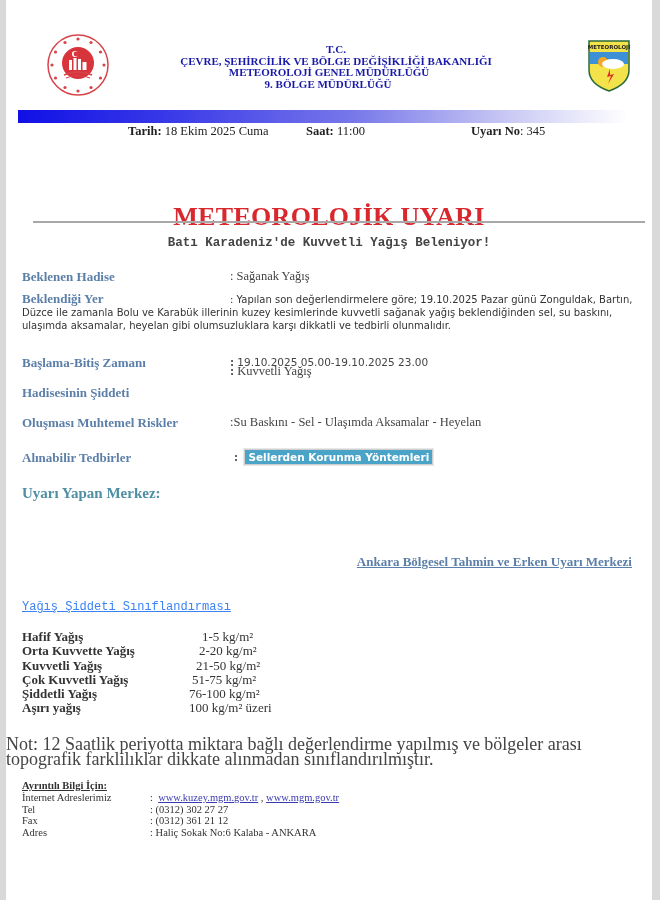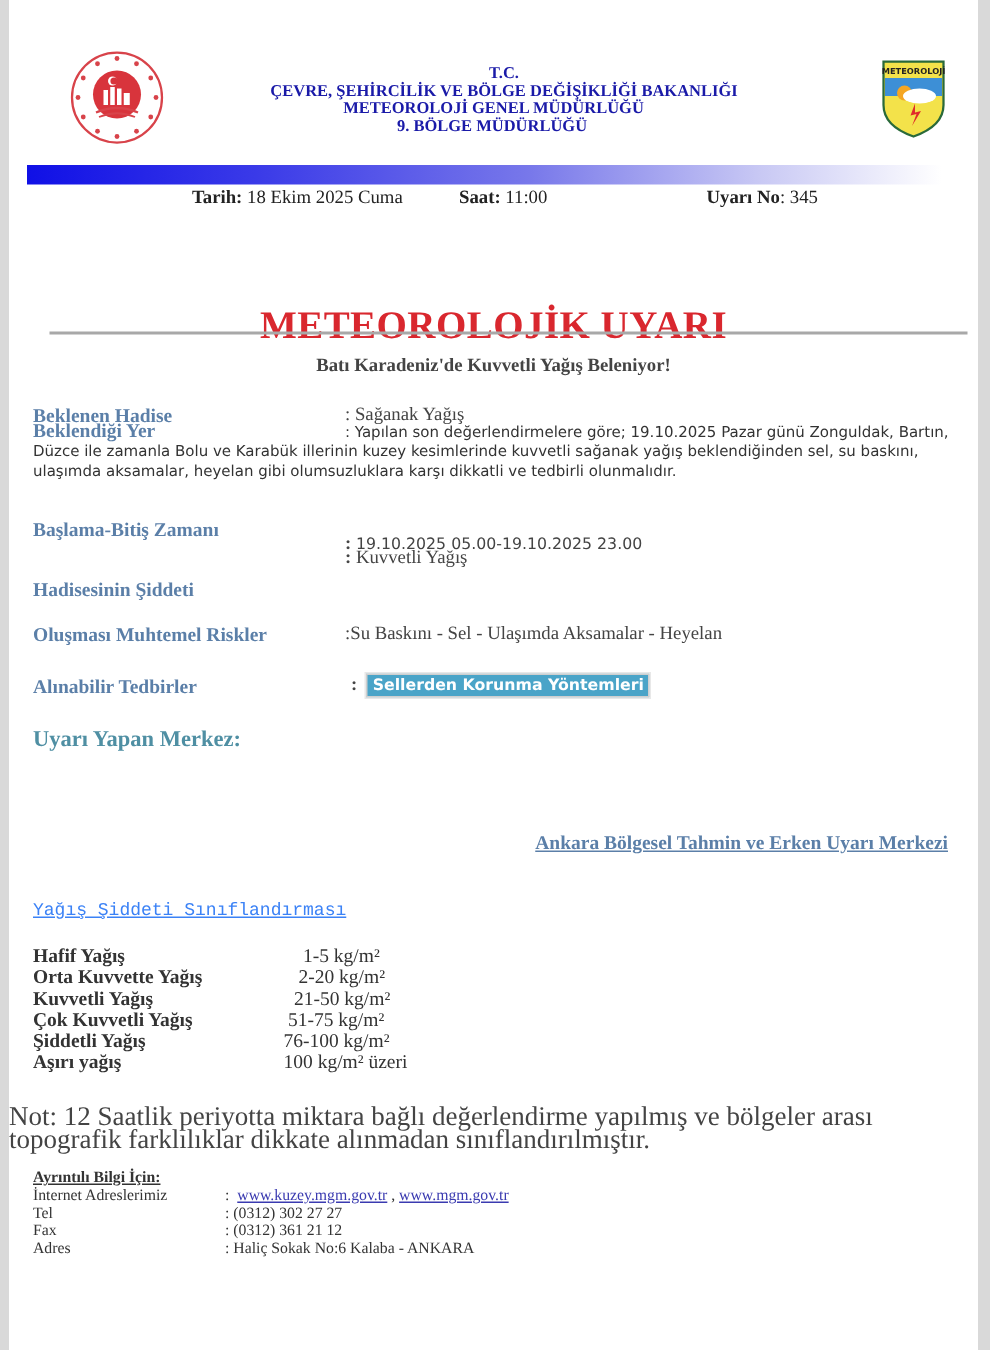--- a/index.html
+++ b/index.html
@@ -34,32 +34,32 @@
   .meta-row b { font-weight: bold; }
 
   
   .main-title {
     left: 0; width: 646px; top: 178px; text-align: center;
     color: #d9272e; font-size: 26px; font-weight: bold; letter-spacing: 0.3px; margin-top: 24px;
   }
   .rule { left: 27px; top: 221px; width: 612px; height: 2px; background: #a8a8a8; }
   .subtitle {
     left: 0; width: 646px; top: 236px; text-align: center;
-    font-family: Liberation Serif, serif; font-weight: bold; font-size: 12.5px; color: #444;
+    font-family: Liberation Mono, monospace; font-weight: bold; font-size: 12.5px; color: #444;
   }
 
   
   .flabel {
     left: 16px; color: #5b7fa8; font-weight: bold; font-size: 13px; white-space: nowrap;
   }
   .fval { left: 224px; font-size: 12.5px; color: #444; white-space: nowrap; }
   .fval .colon { font-weight: bold; }
   .sans { font-family: "DejaVu Sans", sans-serif; font-size: 10px; }
   .para {
-    left: 16px; width: 620px; top: 280px; font-family: "DejaVu Sans", sans-serif;
+    left: 16px; width: 620px; top: 292px; font-family: "DejaVu Sans", sans-serif;
     font-size: 10px; line-height: 13px; color: #333;
   }
   .para .lead { display: inline-block; width: 208px; font-family: "Liberation Serif", serif; color: #5b7fa8; font-weight: bold; font-size: 13px; }
   .hl-link {
     display: inline-block; background: #4aa4c8; color: #fff; font-family: "DejaVu Sans", sans-serif;
     font-weight: bold; font-size: 10.5px; padding: 1px 3px; border: 1px solid #cfcfcf; outline: 1px solid #e8e8e8;
   }
 
   .center-head { left: 16px; top: 485px; color: #4f8fa3; font-weight: bold; font-size: 15px; }
   .center-name { left: 16px; top: 508px; color: #444; font-size: 14.5px; }
@@ -149,21 +149,21 @@
   <div class="abs rule"></div>
   <div class="abs subtitle">Batı Karadeniz'de Kuvvetli Yağış Beleniyor!</div>
 
   <div class="abs flabel" style="top:269px;">Beklenen Hadise</div>
   <div class="abs fval" style="top:269px;">: Sağanak Yağış</div>
 
   <div class="abs para">
     <span class="lead">Beklendiği Yer</span><span>: Yapılan son değerlendirmelere göre; 19.10.2025 Pazar günü Zonguldak, Bartın, Düzce ile zamanla Bolu ve Karabük illerinin kuzey kesimlerinde kuvvetli sağanak yağış beklendiğinden sel, su baskını, ulaşımda aksamalar, heyelan gibi olumsuzluklara karşı dikkatli ve tedbirli olunmalıdır.</span>
   </div>
 
-  <div class="abs flabel" style="top:345px;">Başlama-Bitiş Zamanı</div>
+  <div class="abs flabel" style="top:355px;">Başlama-Bitiş Zamanı</div>
   <div class="abs fval" style="top:355px;">
     <span class="colon">:</span>
     <span class="sans" style="font-size:10.5px;">19.10.2025 05.00-19.10.2025 23.00</span>
   </div>
 
   <div class="abs flabel" style="top:385px;">Hadisesinin Şiddeti</div>
   <div class="abs fval" style="top:364px;">
     <span class="colon">:</span>&nbsp;<span>Kuvvetli Yağış</span>
   </div>
 

